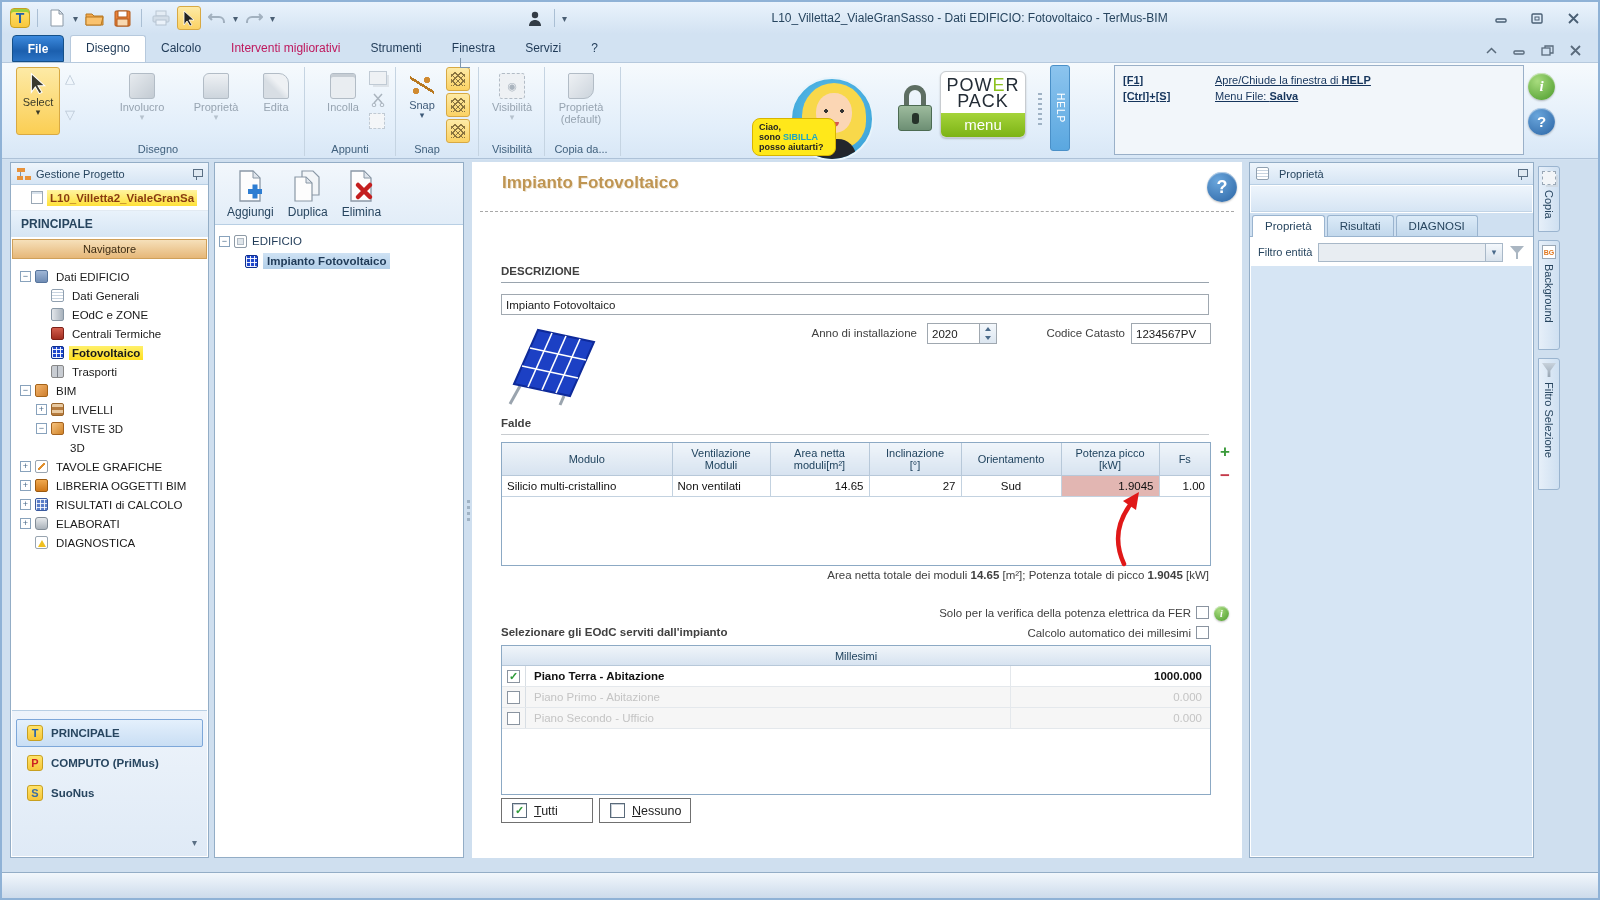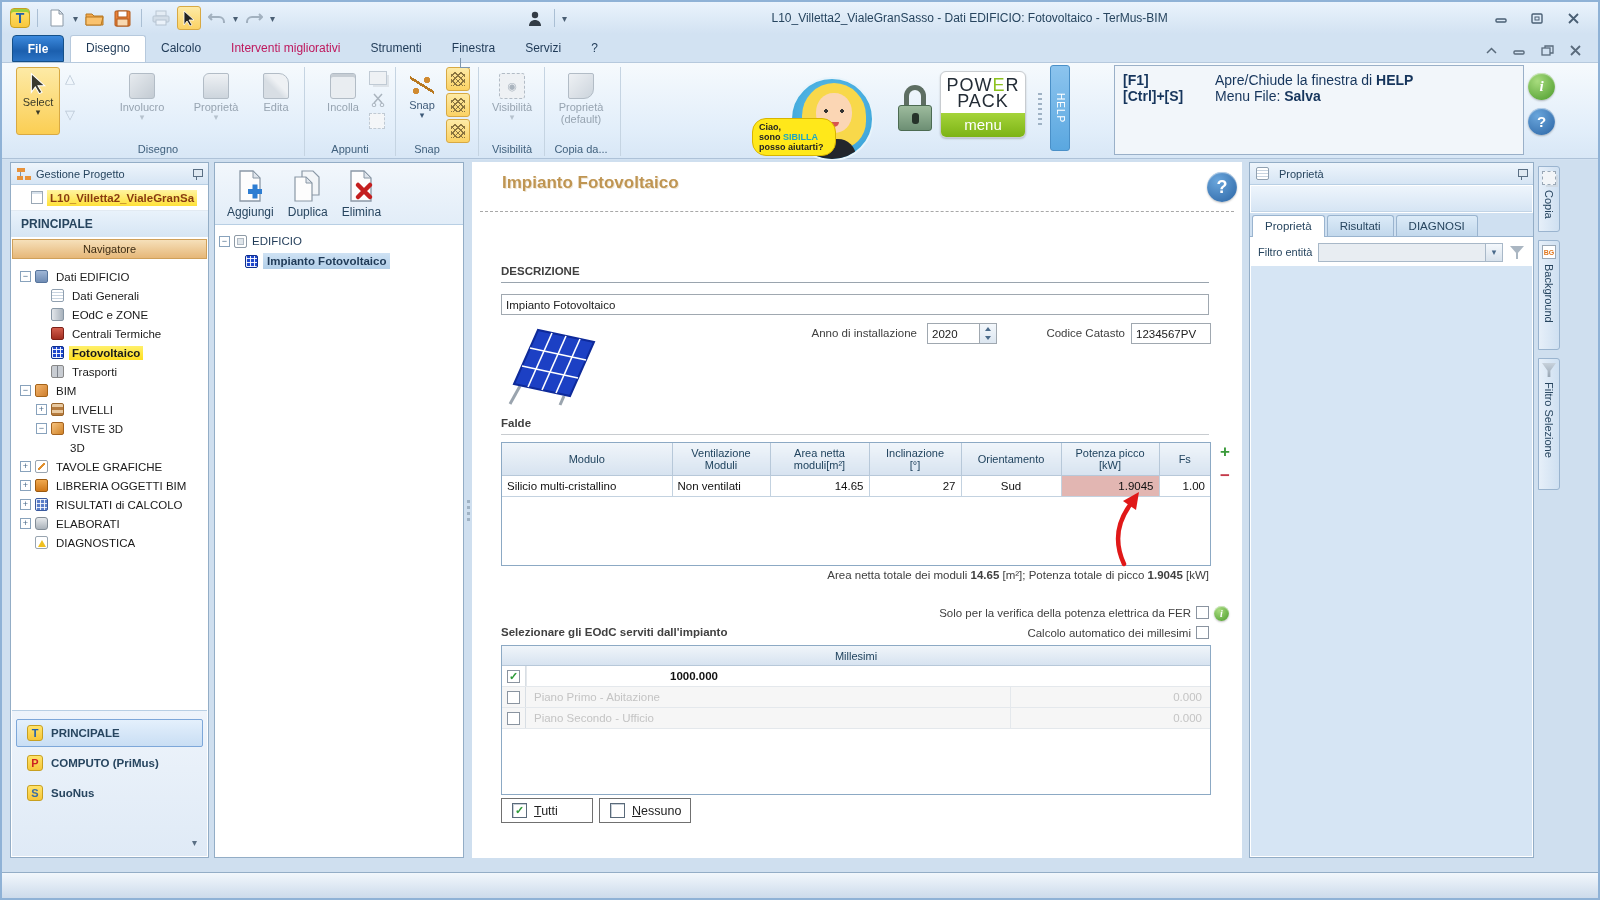--- a/index.html
+++ b/index.html
@@ -64,36 +64,36 @@
   .launcher{width:10px;height:10px;border-left:1px solid #7d96ad;border-bottom:1px solid #7d96ad;position:relative;}
   .dots-v{width:4px;height:34px;background:repeating-linear-gradient(#9fb2c4 0 2px,transparent 2px 5px);}
   
   .sib-circle{width:84px;height:84px;border-radius:50%;background:radial-gradient(circle at 50% 40%,#67c6ef,#2f9ad2);overflow:hidden;position:relative;border:2px solid #e8f4fb;}
   .sib-hair{position:absolute;left:10px;top:4px;width:64px;height:66px;border-radius:50% 50% 42% 42%;background:#f8d84a;}
   .sib-face{position:absolute;left:24px;top:14px;width:36px;height:40px;border-radius:48%;background:#fbd6b4;}
   .sib-eyes{position:absolute;left:31px;top:30px;width:22px;height:4px;
      background:radial-gradient(circle 2px at 3px 2px,#333 97%,transparent),radial-gradient(circle 2px at 19px 2px,#333 97%,transparent);}
   .sib-mouth{position:absolute;left:37px;top:43px;width:10px;height:5px;border-radius:0 0 10px 10px;background:#d8554e;}
   .sib-body{position:absolute;left:20px;bottom:-2px;width:44px;height:22px;border-radius:18px 18px 0 0;background:#22262c;}
-  .sib-bubble{background:#ffe81a;border:1px solid #d8b400;border-radius:14px;padding:3px 6px;font-size:9px;font-weight:bold;color:#222;line-height:10px;}
+  .sib-bubble{background:#ffe81a;border:1px solid #d8b400;border-radius:8px;padding:3px 6px;font-size:9px;font-weight:bold;color:#222;line-height:10px;}
   .sib-bubble .nm{color:#1ba7c4;}
   
   .lockbody{width:34px;height:26px;background:linear-gradient(#9dbb9d,#6d8f74);border:1px solid #4c6b52;border-radius:3px;position:relative;}
   .lockbody::after{content:"";position:absolute;left:13px;top:7px;width:7px;height:11px;background:#26332a;border-radius:3px;}
   .lockshackle{width:22px;height:20px;border:5px solid #5d6e62;border-bottom:none;border-radius:12px 12px 0 0;margin:0 auto;}
   
   .ppack{width:86px;border:1px solid #c8ccd0;border-radius:6px;background:#fff;overflow:hidden;text-align:center;
     box-shadow:0 1px 2px rgba(0,0,0,.2);}
   .ppack .l1{font-weight:normal;font-size:18px;letter-spacing:1px;color:#232c36;line-height:16px;padding-top:5px;}
   .ppack .l1 .e{color:#8dc21f;}
   .ppack .menu{background:linear-gradient(#a5d43a,#7cb315);color:#fff;font-size:15px;line-height:24px;margin-top:4px;}
   .helptab{background:linear-gradient(#8cc4ee,#5aa7e0);border:1px solid #4a90c8;border-radius:3px;color:#fff;
     writing-mode:vertical-rl;display:flex;align-items:center;justify-content:center;font-size:10px;letter-spacing:1px;}
   .helpbox{background:#f2f6fa;border:1px solid #9ab0c8;}
-  .hrow{display:flex;font-size:14px;line-height:16px;color:#16355c;}
+  .hrow{display:flex;font-size:11px;line-height:16px;color:#16355c;text-decoration:underline;}
   .hkey{font-weight:bold;width:100px;padding-left:8px;}
   .hb{font-weight:bold;}
   .circ{border-radius:50%;color:#fff;font-weight:bold;display:flex;align-items:center;justify-content:center;
     box-shadow:0 1px 2px rgba(0,0,0,.25), inset 0 1px 1px rgba(255,255,255,.6);}
   .circ.info{background:radial-gradient(circle at 35% 30%,#a8dc7e,#4a9a2a);font-style:italic;font-family:"Liberation Serif",serif;}
   .circ.quest{background:radial-gradient(circle at 35% 30%,#6aa6dc,#2a64a4);}
   .qw{font-size:20px;font-weight:bold;color:#2a5a9c;position:relative;}
   .qw::after{content:"";position:absolute;right:-10px;bottom:0;width:12px;height:8px;background:linear-gradient(#f8c83e,#d89a18);border-radius:2px;transform:rotate(-30deg);}
   .qv::after{background:linear-gradient(#9aa6b2,#6d7a86)!important;transform:none!important;width:14px!important;}
 
@@ -743,20 +743,21 @@
 
       <div class="tblbox" style="left:29px;top:483px;width:710px;height:150px;">
         <div class="eodc-h">
           <div style="flex:1;">Millesimi</div>
         </div>
         <div id="eodc-rows">
             <div class="eodc-r on">
               <div class="eodc-cb">
                 <span class="cb">✓</span>
               </div>
+              <div class="eodc-t">Piano Terra - Abitazione</div>
               <div class="eodc-m">1000.000</div>
             </div>
             <div class="eodc-r off">
               <div class="eodc-cb">
                 <span class="cb"></span>
               </div>
               <div class="eodc-t">Piano Primo - Abitazione</div>
               <div class="eodc-m">0.000</div>
             </div>
             <div class="eodc-r off">

